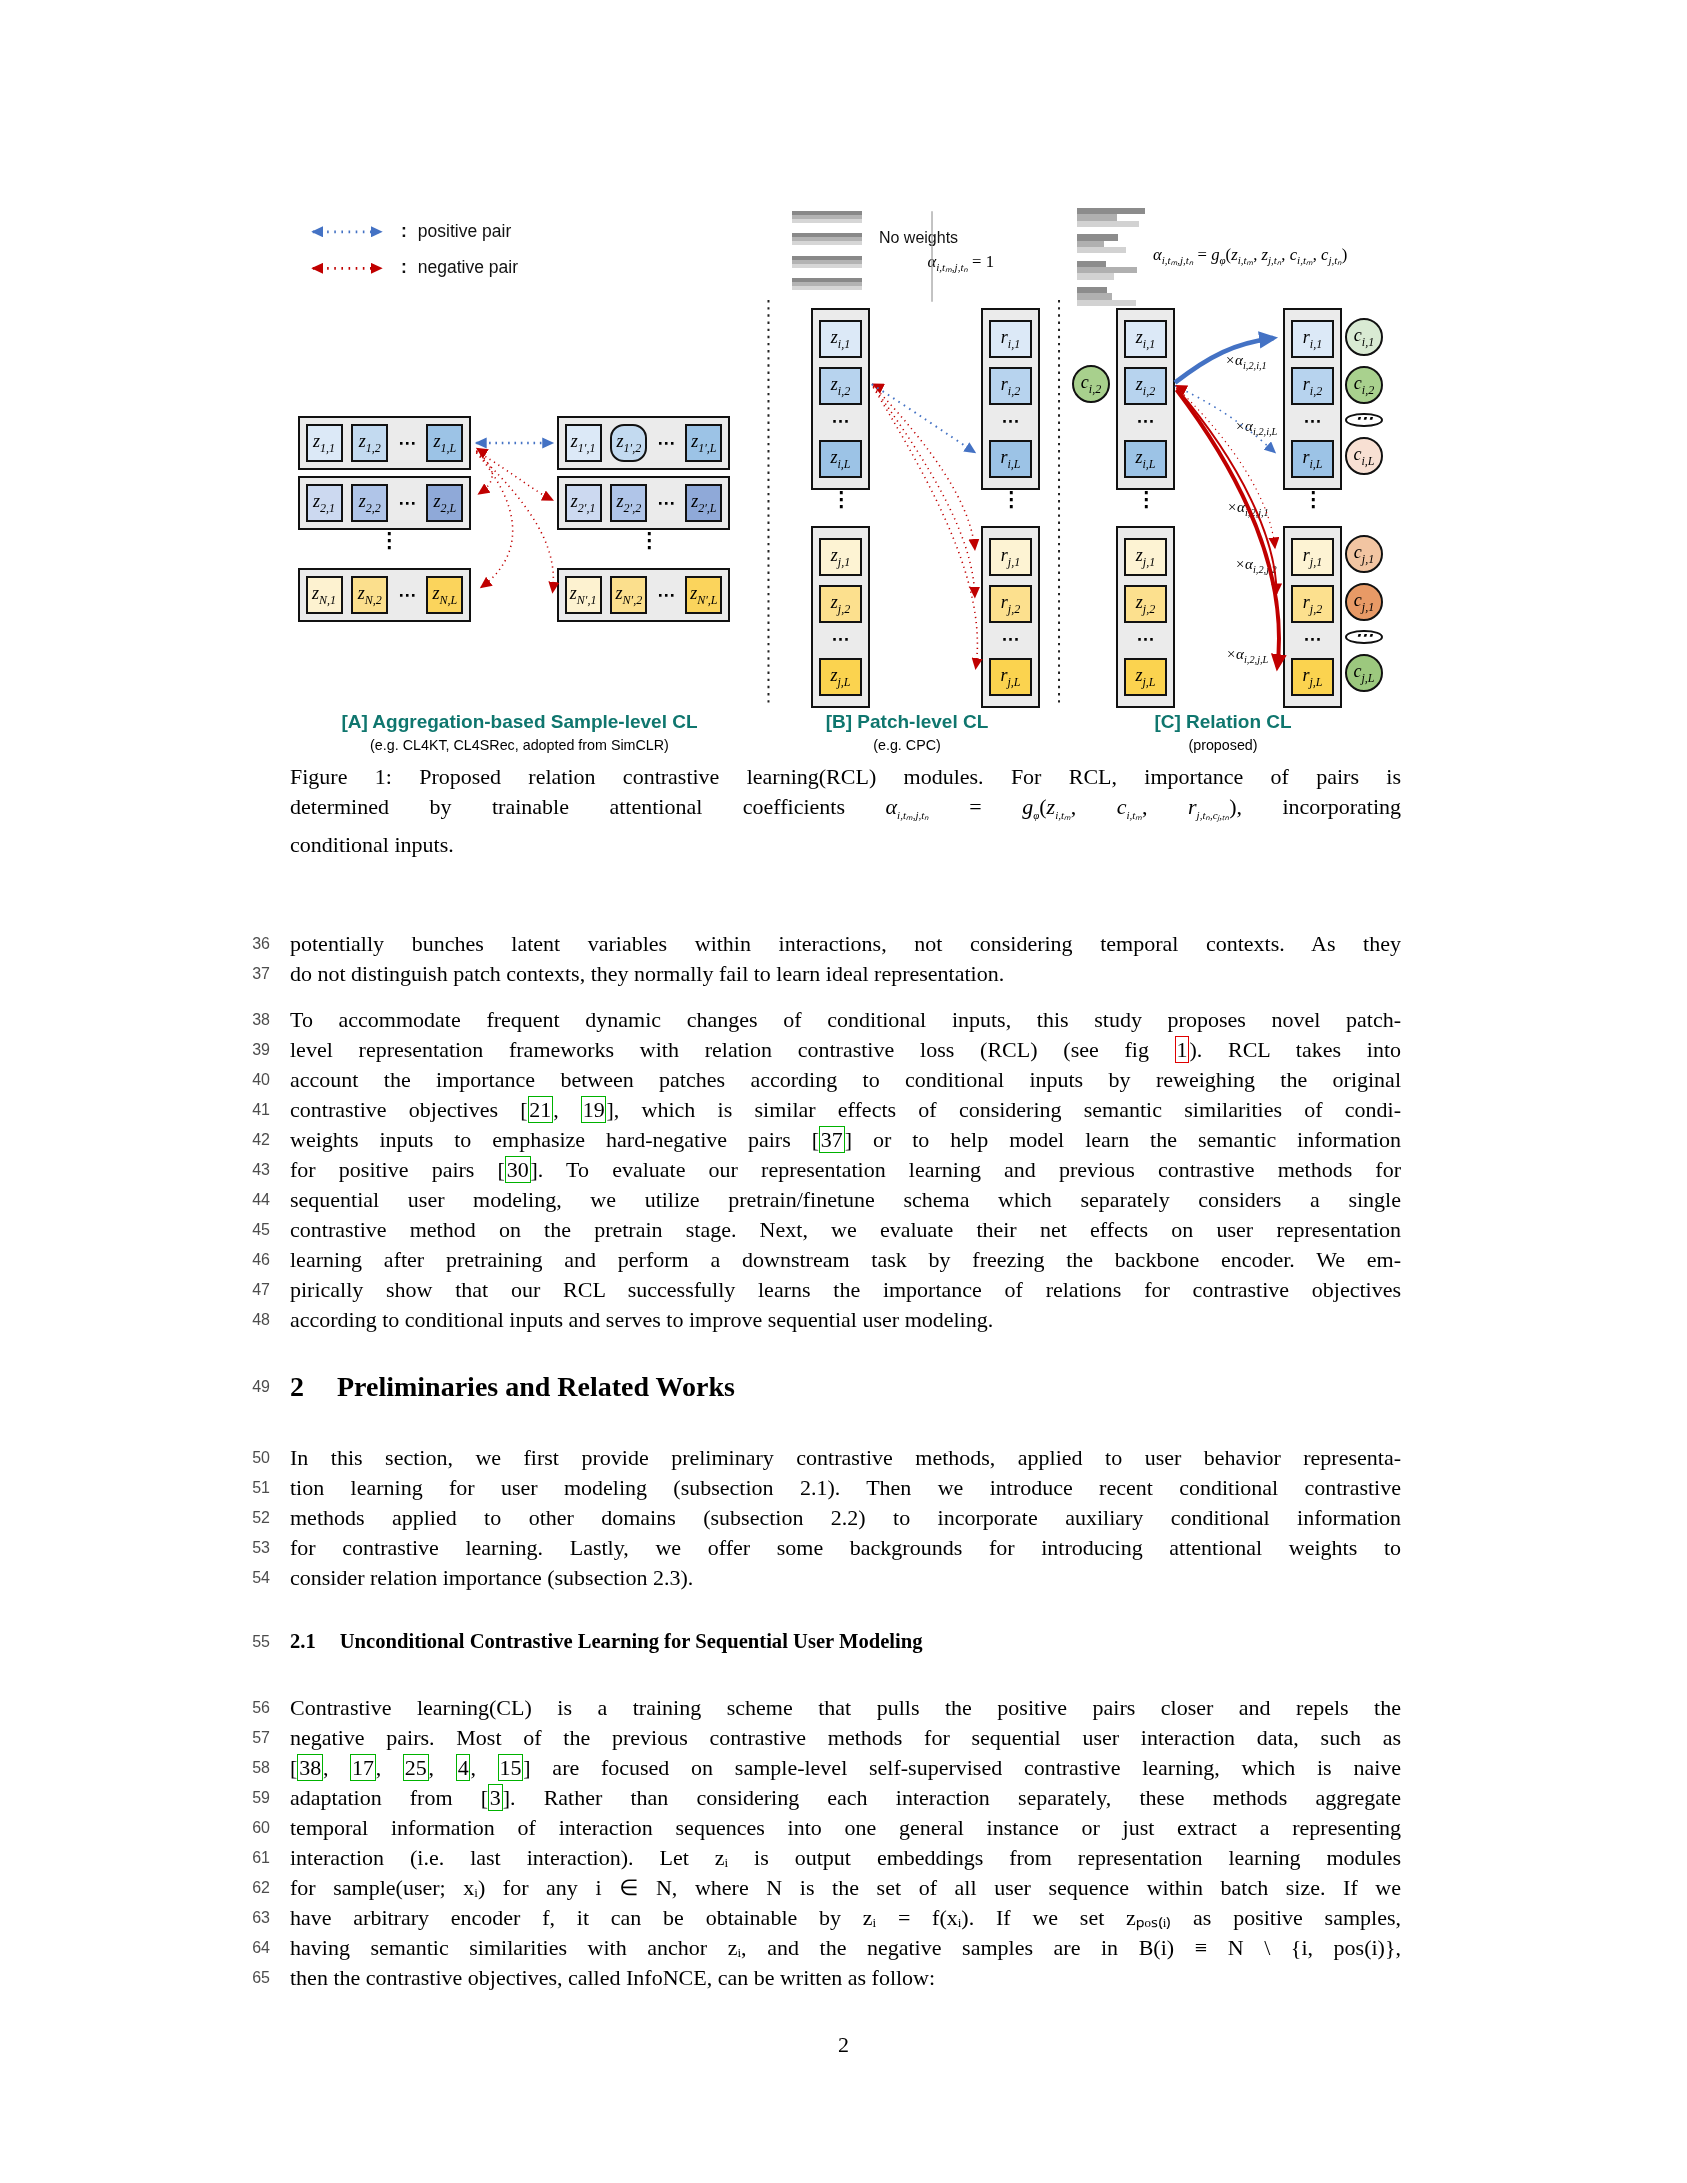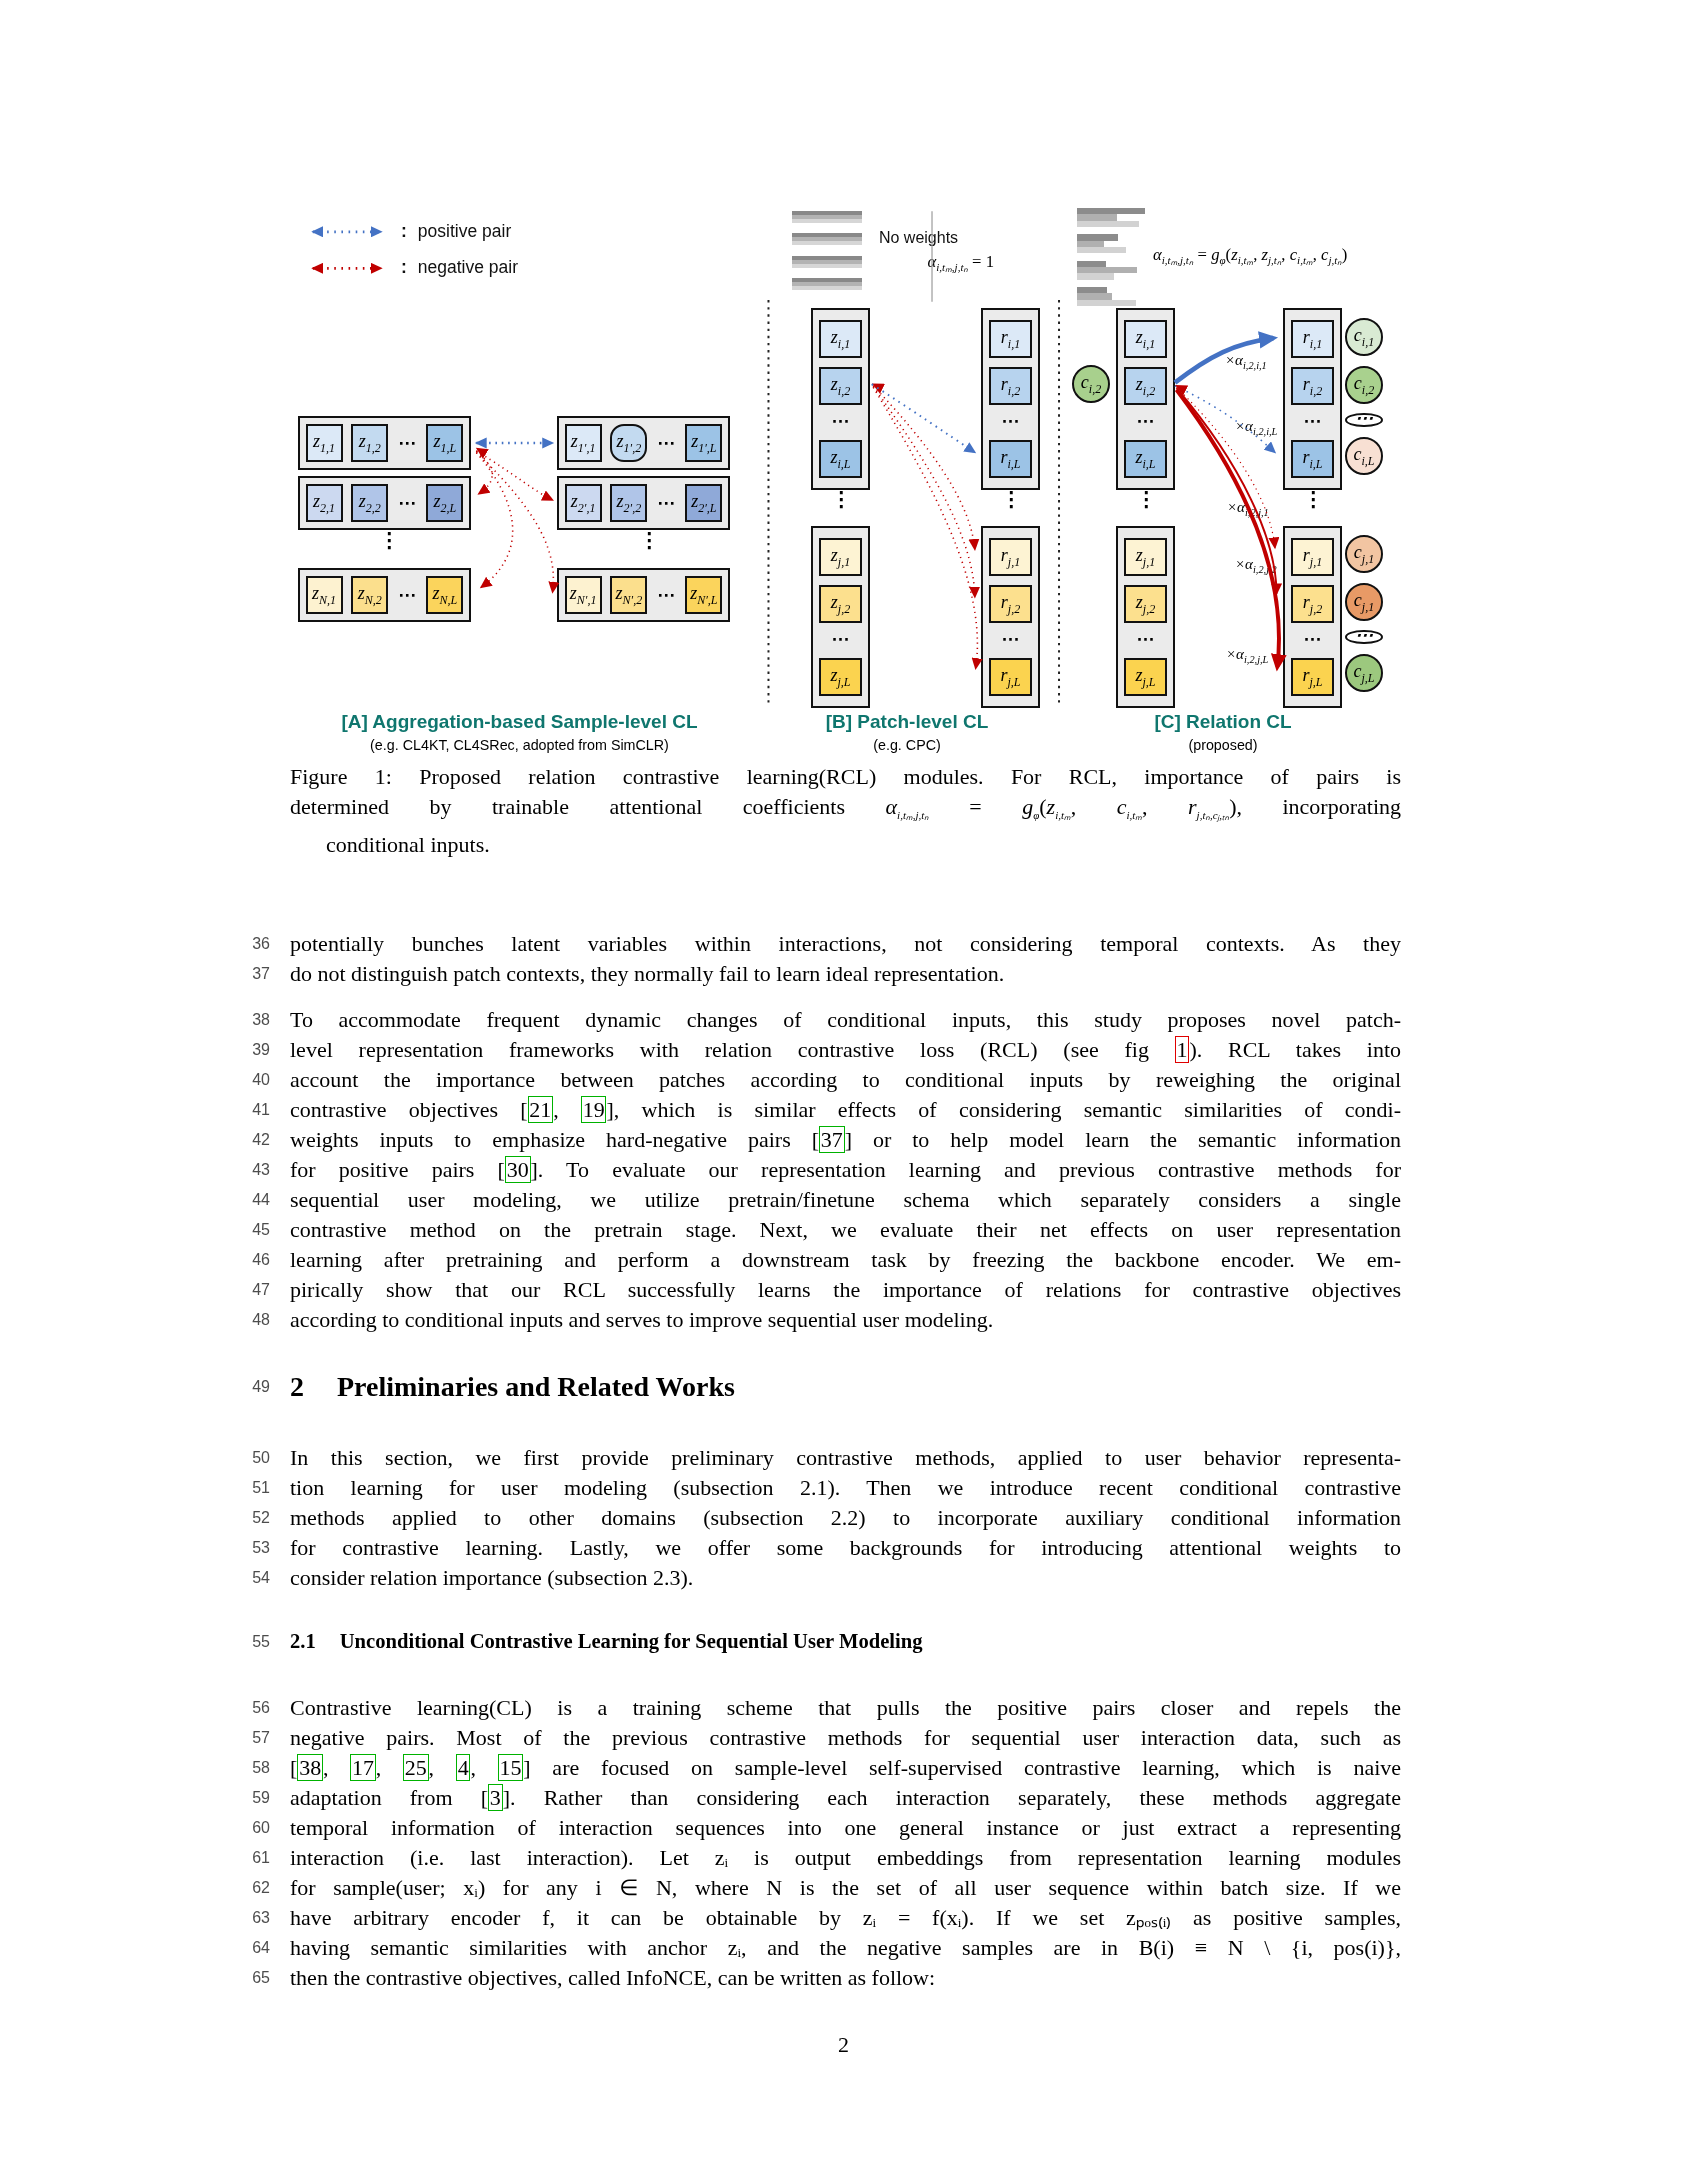--- a/index.html
+++ b/index.html
@@ -50,21 +50,21 @@
 
   .pcap{position:absolute;text-align:center;font-family:"Liberation Sans",sans-serif;
         font-weight:bold;font-size:19px;color:#0f766e;}
   .pcap-sub{position:absolute;text-align:center;font-family:"Liberation Sans",sans-serif;font-size:14.3px;color:#000;}
 
   svg.overlay{position:absolute;left:0;top:0;pointer-events:none;}
 
   
   .figcap{position:absolute;left:290px;top:762px;width:1111px;font-size:22px;line-height:30px;}
   .capline{text-align:justify;text-align-last:justify;}
-  .capline.short{text-align-last:left;margin-left:36px;}
+  .capline.short{text-align-last:left;}
 
   .body{position:absolute;left:238px;top:929px;width:1163px;}
   .para{margin:0;}
   .para + .para{margin-top:16px;}
   .line{display:flex;line-height:30px;}
   .num{width:32px;text-align:right;font-family:"Liberation Sans",sans-serif;font-size:16px;color:#4d4d4d;
        flex:0 0 32px;}
   .txt{margin-left:20px;flex:1;font-size:22px;text-align:justify;text-align-last:justify;white-space:normal;}
   .line.short .txt{text-align-last:left;}
   .cg{border:1.6px solid #00b200;padding:0 0.8px;}

